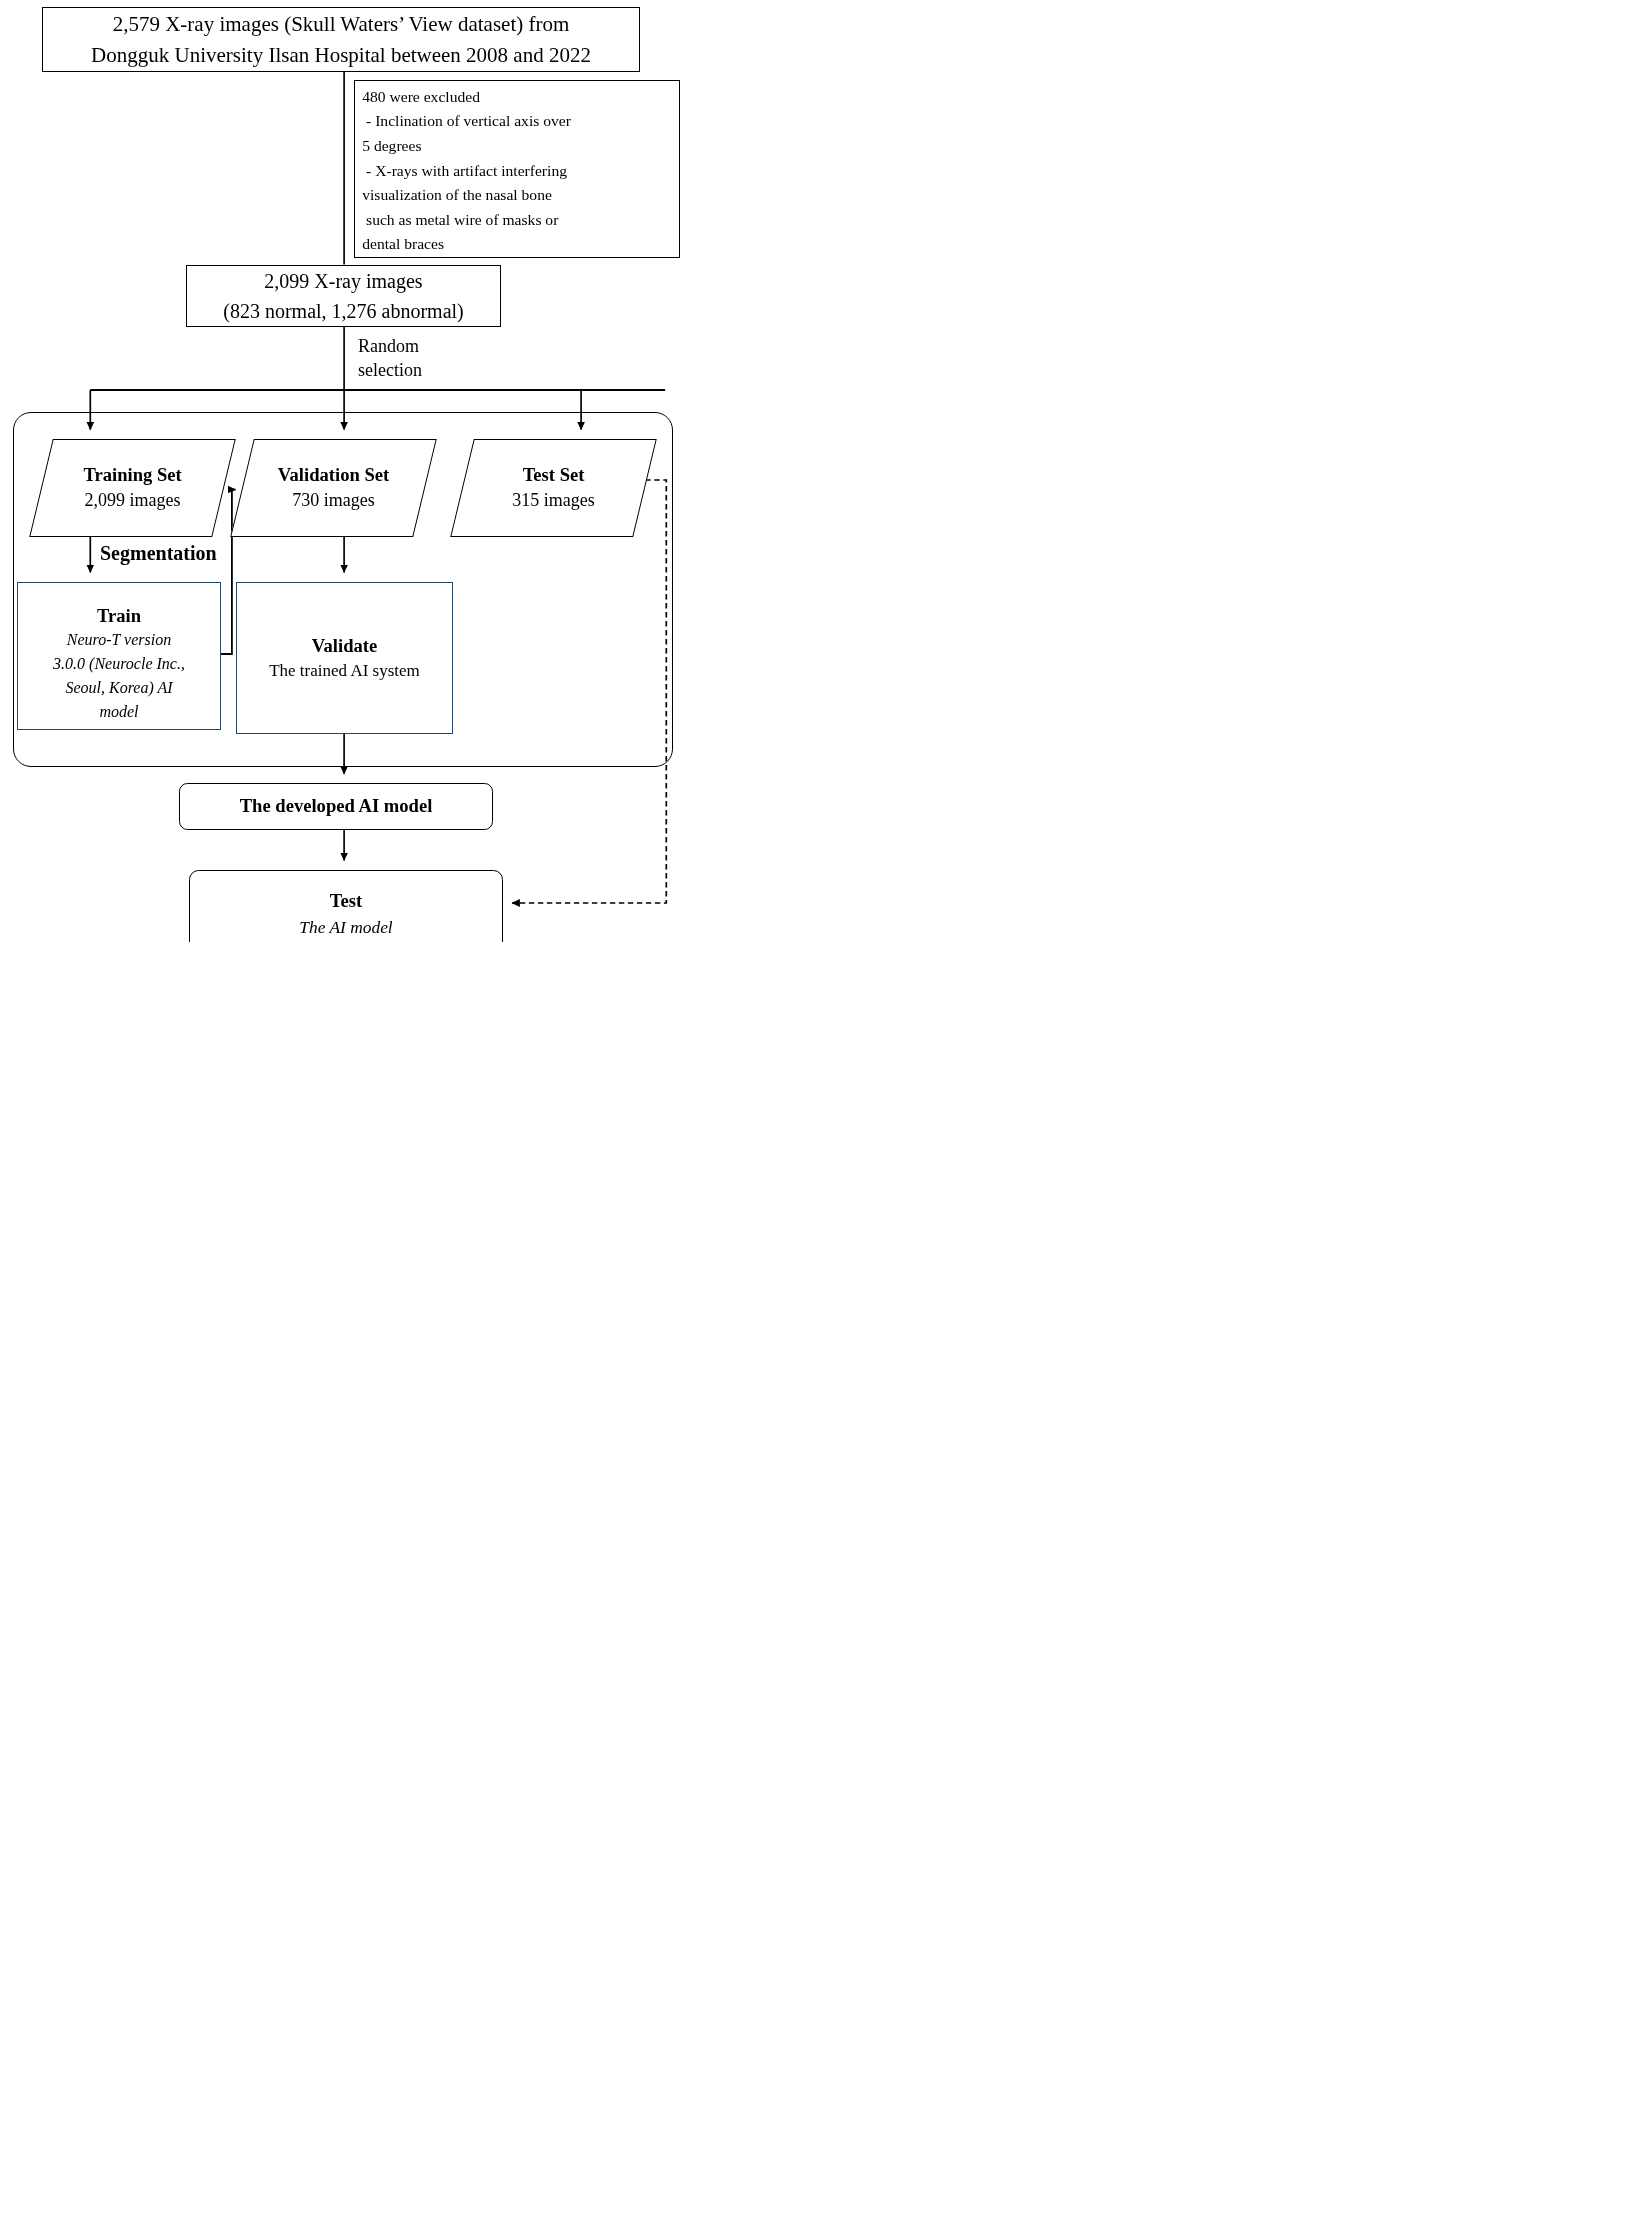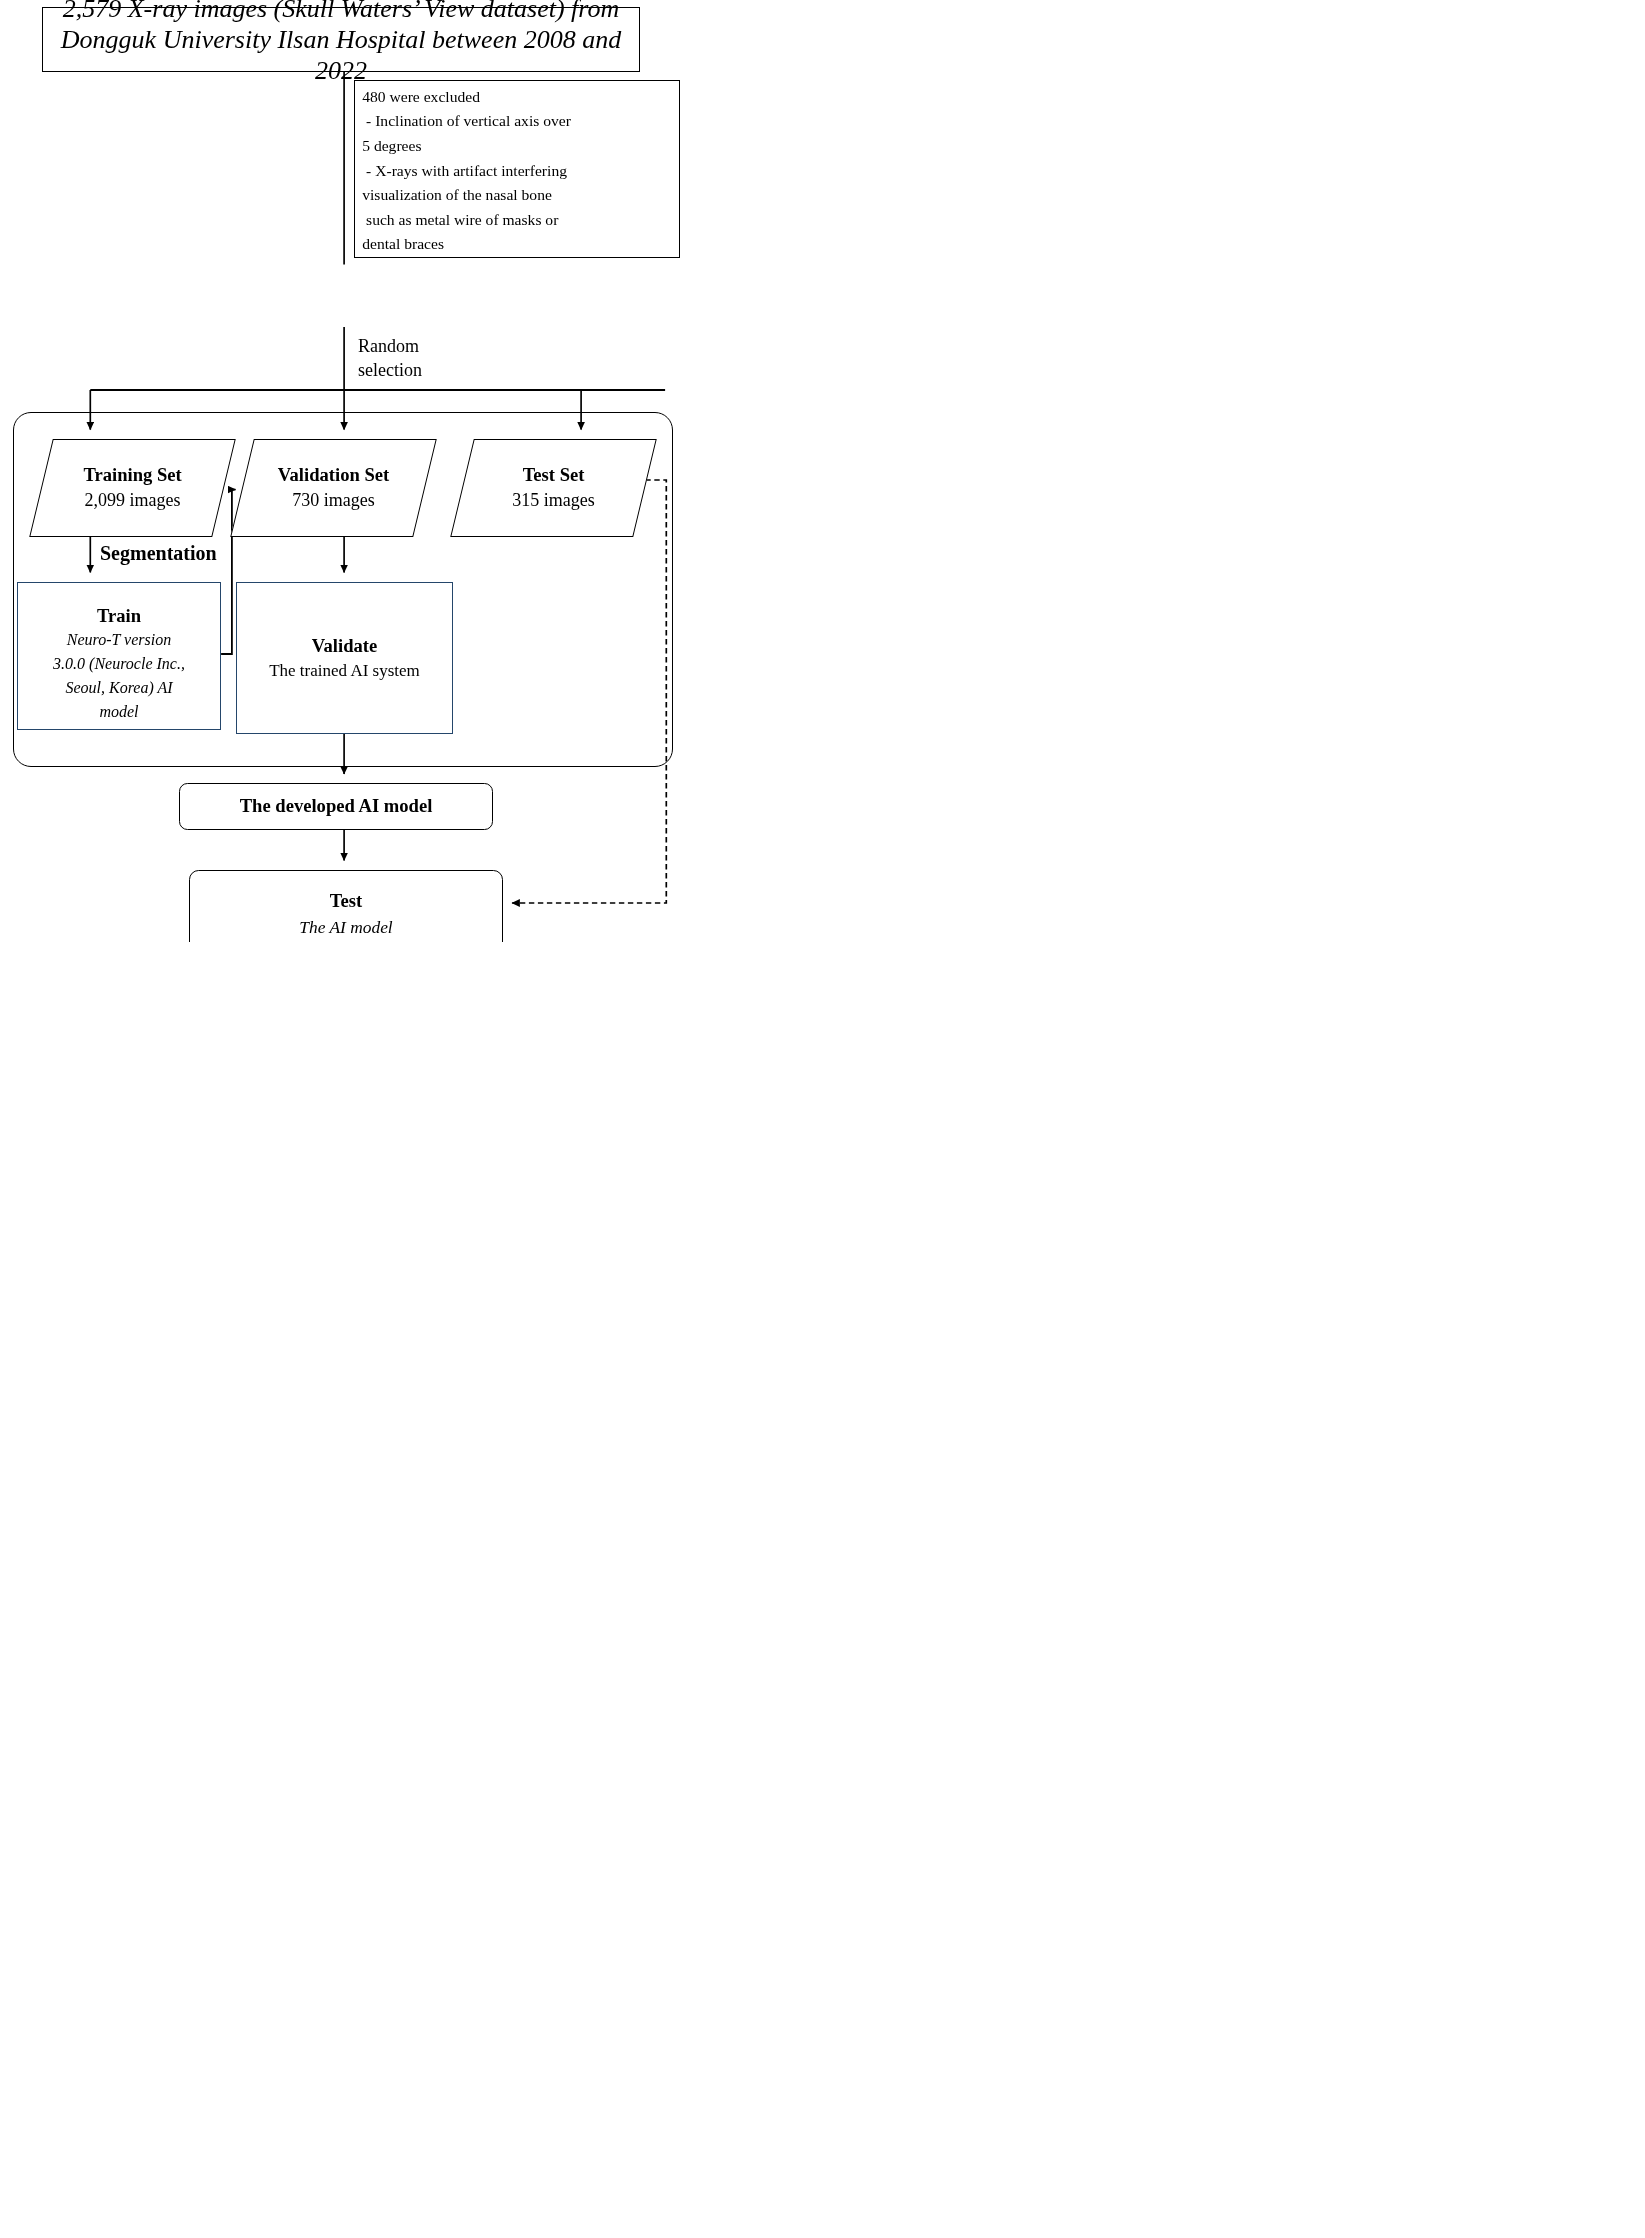--- a/index.html
+++ b/index.html
@@ -4,21 +4,21 @@
 <title>Flow Diagram</title>
 <style>
   html,body{margin:0;padding:0;background:#ffffff;}
   .stage{
     position:relative;width:693px;height:942px;background:#ffffff;
     font-family:"Liberation Serif","DejaVu Serif",serif;color:#000;
   }
   .stage *{box-sizing:border-box;}
   .abs{position:absolute;}
   .box{border:1.8px solid #000;background:#fff;display:flex;flex-direction:column;justify-content:center;align-items:center;text-align:center;}
-  .source-box{left:42px;top:7.2px;width:598px;height:65px;font-size:26px;line-height:31px;font-style:italic;}
+  .source-box{left:42px;top:7.2px;width:598px;height:65px;font-size:21px;line-height:31px;}
   .excl-box{left:354px;top:80px;width:326px;height:178px;border-width:1.5px;justify-content:flex-end;align-items:flex-start;text-align:left;padding:4.8px 6px 0 7.2px;font-size:15.6px;line-height:24.6px;}
   .excl-box .pre{white-space:pre;}
   .count-box{left:186px;top:265px;width:315px;height:62px;font-size:20px;line-height:30px;}
   .container-frame{left:13.2px;top:412px;width:660px;height:355px;border:1.3px solid #000;border-radius:18px;background:transparent;}
   .para{top:439px;width:183px;height:98px;border:1.3px solid #000;background:#fff;transform:skewX(-13.5deg);display:flex;align-items:center;justify-content:center;}
   .para-inner{transform:skewX(13.5deg);text-align:center;width:100%;}
   .para-title{font-weight:bold;font-size:18.6px;line-height:26.4px;}
   .para-count{font-size:18px;line-height:25px;}
   .proc-box{border:1.3px solid #24466b;background:#fff;text-align:center;}
   .train-box{left:17px;top:582px;width:204px;height:148px;padding-top:20px;}
@@ -79,20 +79,24 @@
   <div class="abs box excl-box">
     <div>480 were excluded</div>
     <div class="pre"> - Inclination of vertical axis over</div>
     <div class="pre">5 degrees</div>
     <div class="pre"> - X-rays with artifact interfering</div>
     <div class="pre">visualization of the nasal bone</div>
     <div class="pre"> such as metal wire of masks or</div>
     <div class="pre">dental braces</div>
   </div>
 
+  <div class="abs box count-box">
+    <div>2,099 X-ray images</div>
+    <div>(823 normal, 1,276 abnormal)</div>
+  </div>
 
   <div class="abs edge-label random-label">
     <div>Random</div>
     <div>selection</div>
   </div>
 
   <div class="abs container-frame"></div>
 
   <div class="abs para" style="left:41px;">
     <div class="para-inner">

